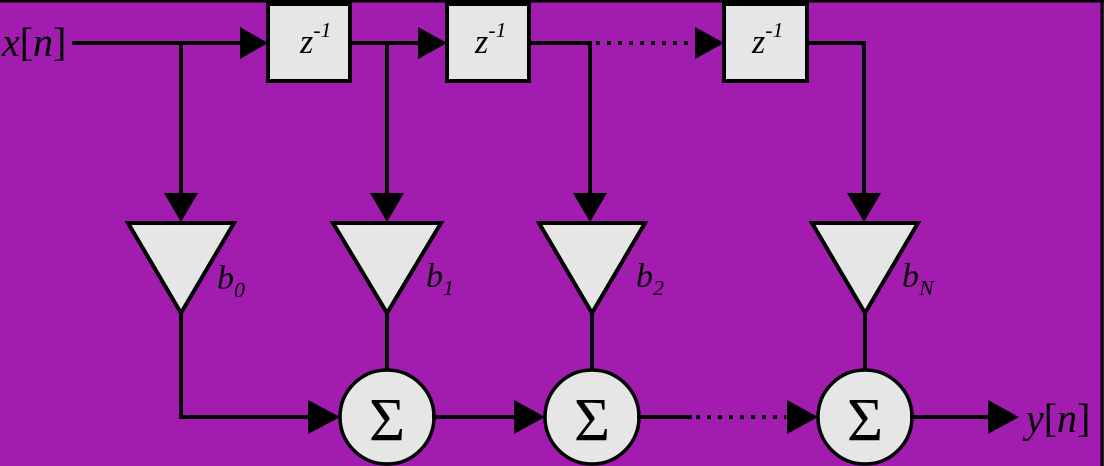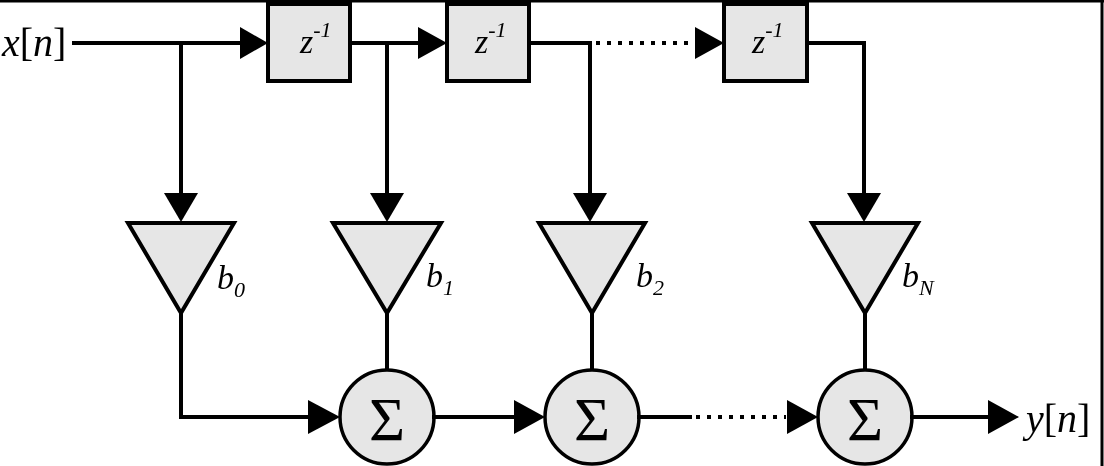--- a/index.html
+++ b/index.html
@@ -1,17 +1,17 @@
 <!DOCTYPE html>
 <html><head>
   <meta charset="utf-8">
   <style>
     html, body { margin: 0; padding: 0; }
     body { width: 1104px; height: 466px; overflow: hidden; background: #e6e6e6; }
-    #stage { position: relative; width: 1104px; height: 466px; background: #ffffff; }
+    #stage { position: relative; width: 1104px; height: 466px; background: #a21caf; }
     svg { position: absolute; left: 0; top: 0; }
     .wire { stroke: #000; stroke-width: 4; fill: none; stroke-linecap: square; }
     .dots { stroke: #000; stroke-width: 4; fill: none; stroke-dasharray: 4 7; }
     .box { stroke: #000; stroke-width: 4; fill: #e6e6e6; }
     .tri { stroke: #000; stroke-width: 4; fill: #e6e6e6; stroke-linejoin: miter; }
     .sum { stroke: #000; stroke-width: 3.5; fill: #e6e6e6; }
     .arrow { fill: #000; }
     .mathtxt { font-family: "Liberation Serif", "DejaVu Serif", serif; font-style: italic; fill: #000; }
     .uprt { font-family: "Liberation Serif", "DejaVu Serif", serif; font-style: normal; fill: #000; }
     .frame { stroke: #000; stroke-width: 3; fill: none; }

